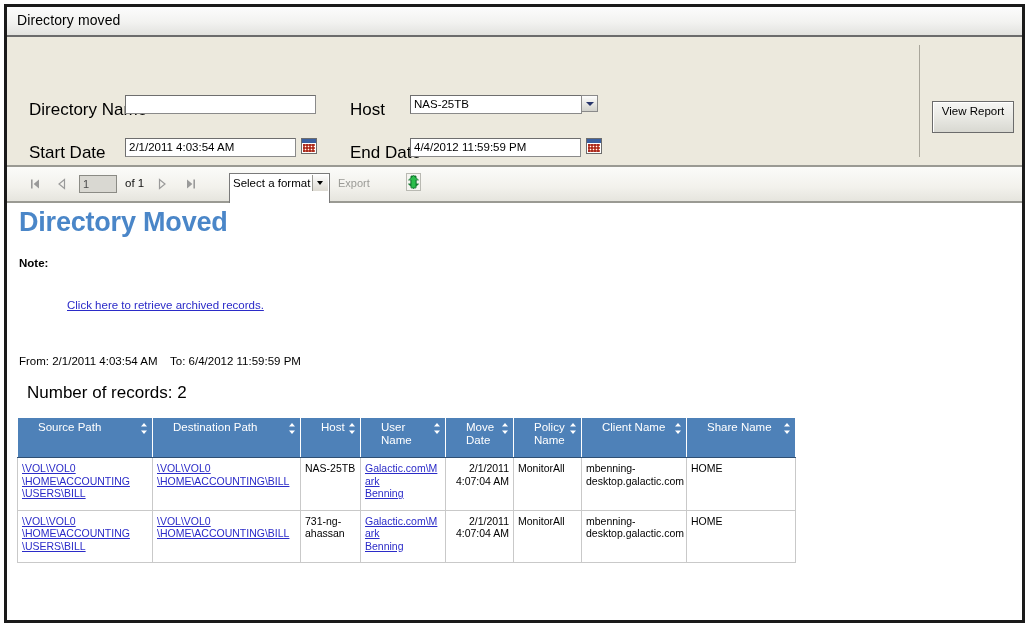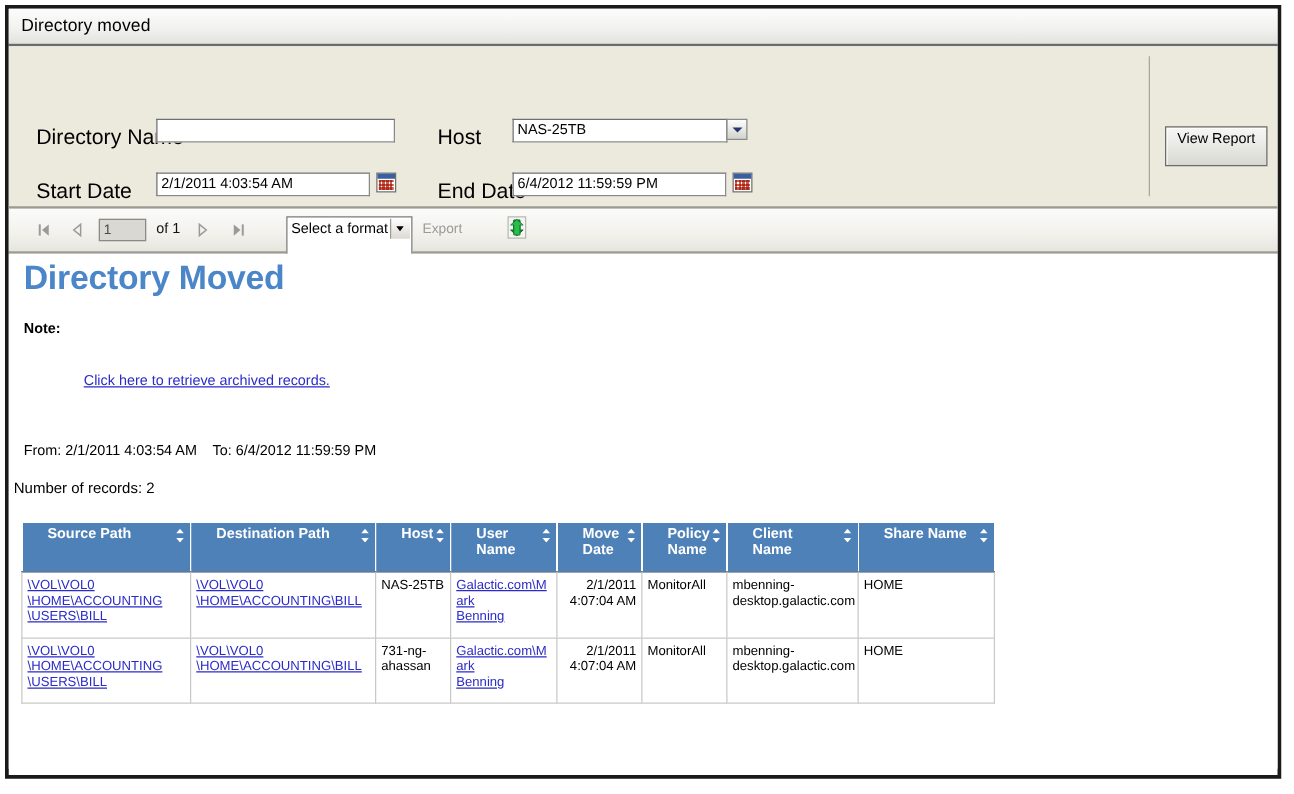--- a/index.html
+++ b/index.html
@@ -237,39 +237,39 @@
   }
   #range-line {
     position: absolute;
     left: 12px; top: 152px;
     font-size: 11.5px;
     color: #000;
     white-space: pre;
   }
   #record-count {
     position: absolute;
-    left: 4px; top: 180px;
-    font-size: 12px;
+    left: 20px; top: 180px;
+    font-size: 17px;
     color: #000;
   }
 
   
   #data-table {
     position: absolute;
     left: 10px; top: 214px;
     border-collapse: collapse;
     table-layout: fixed;
     width: 778px;
     background: #ffffff;
   }
   #data-table th {
     background: #4e81b8;
     color: #ffffff;
     font-size: 11.5px;
-    font-weight: bold;
+    font-weight: normal;
     text-align: left;
     vertical-align: top;
     padding: 3px 4px 6px 20px;
     border: 1px solid #ffffff;
     border-bottom: 1px solid #2f4f73;
     height: 30px;
     position: relative;
   }
   #data-table th .hdr-inner {
     display: block;
@@ -323,21 +323,21 @@
     <div class="ddl-arrow" style="left:574px; top:58px;"></div>
 
     <div class="field-label" style="left:22px; top:106px;">Start Date</div>
     <div class="txtbox" style="left:118px; top:101px; width:171px;">2/1/2011 4:03:54 AM</div>
     <div class="cal-icon" style="left:294px; top:101px;">
       <div class="cal-top"></div>
         <div class="cal-grid"></div>
     </div>
 
     <div class="field-label" style="left:343px; top:106px;">End Date</div>
-    <div class="txtbox" style="left:403px; top:101px; width:171px;">6/4/2012 11:59:59 PM</div>
+    <div class="txtbox" style="left:403px; top:101px; width:171px;">4/4/2012 11:59:59 PM</div>
     <div class="cal-icon" style="left:579px; top:101px;">
       <div class="cal-top"></div>
         <div class="cal-grid"></div>
     </div>
 
     <div class="field-label" style="left:22px; top:148px;">Users</div>
     <div class="txtbox" style="left:118px; top:143px; width:172px;"></div>
     <div class="ddl-arrow" style="left:289px; top:143px;"></div>
 
     <div id="panel-divider"></div>

